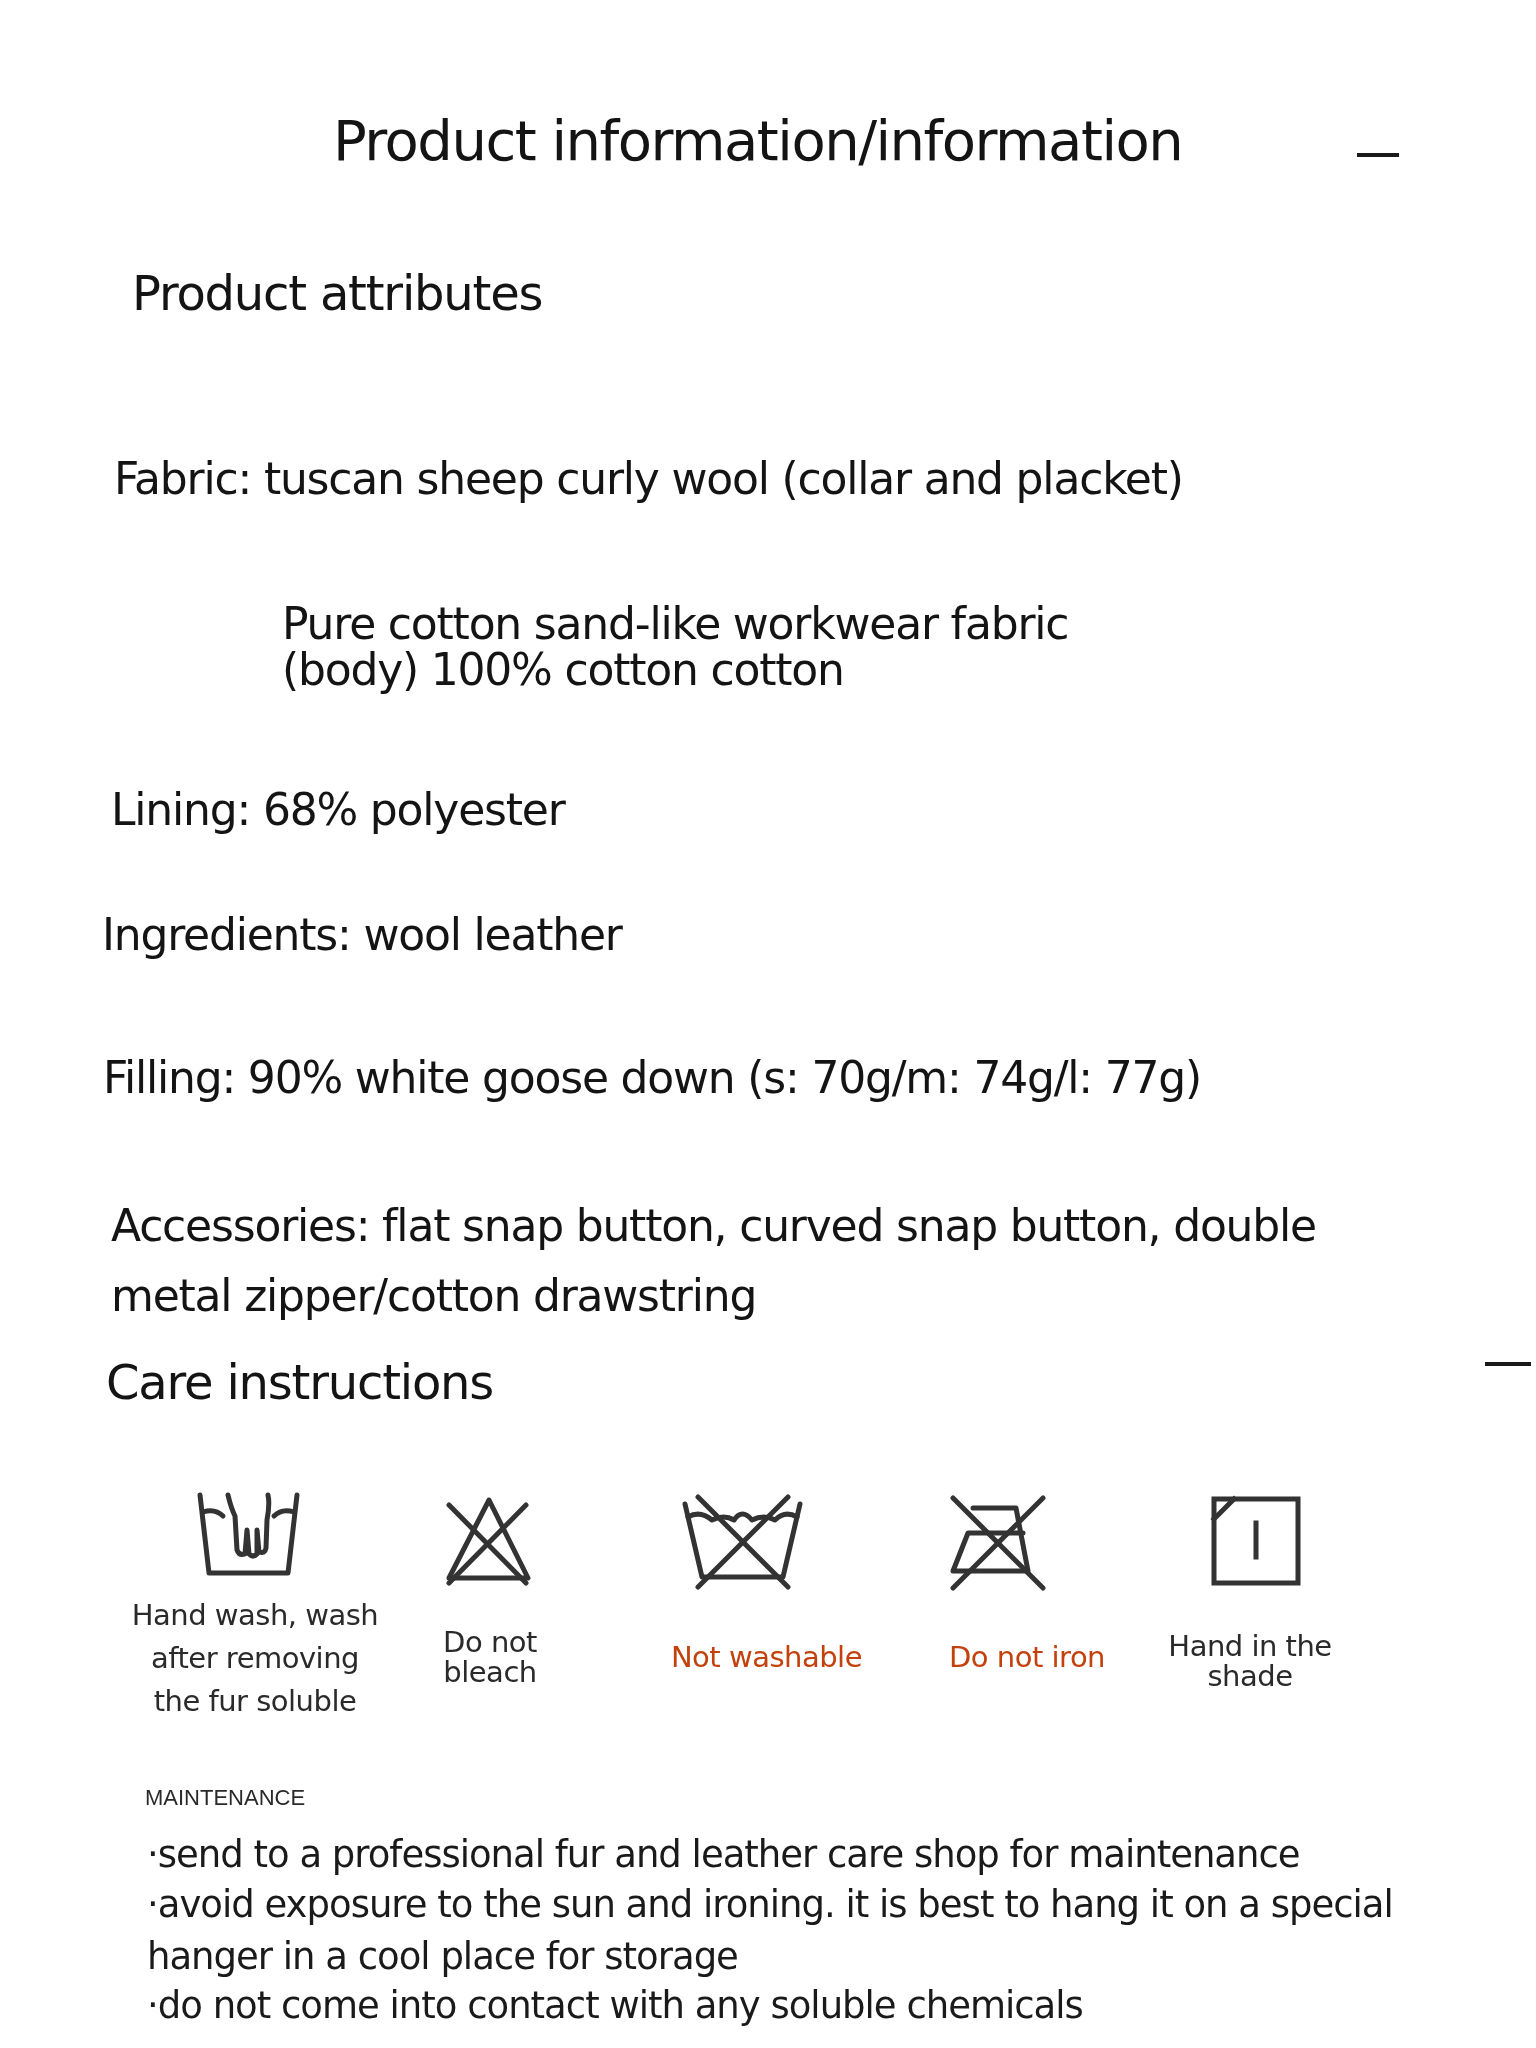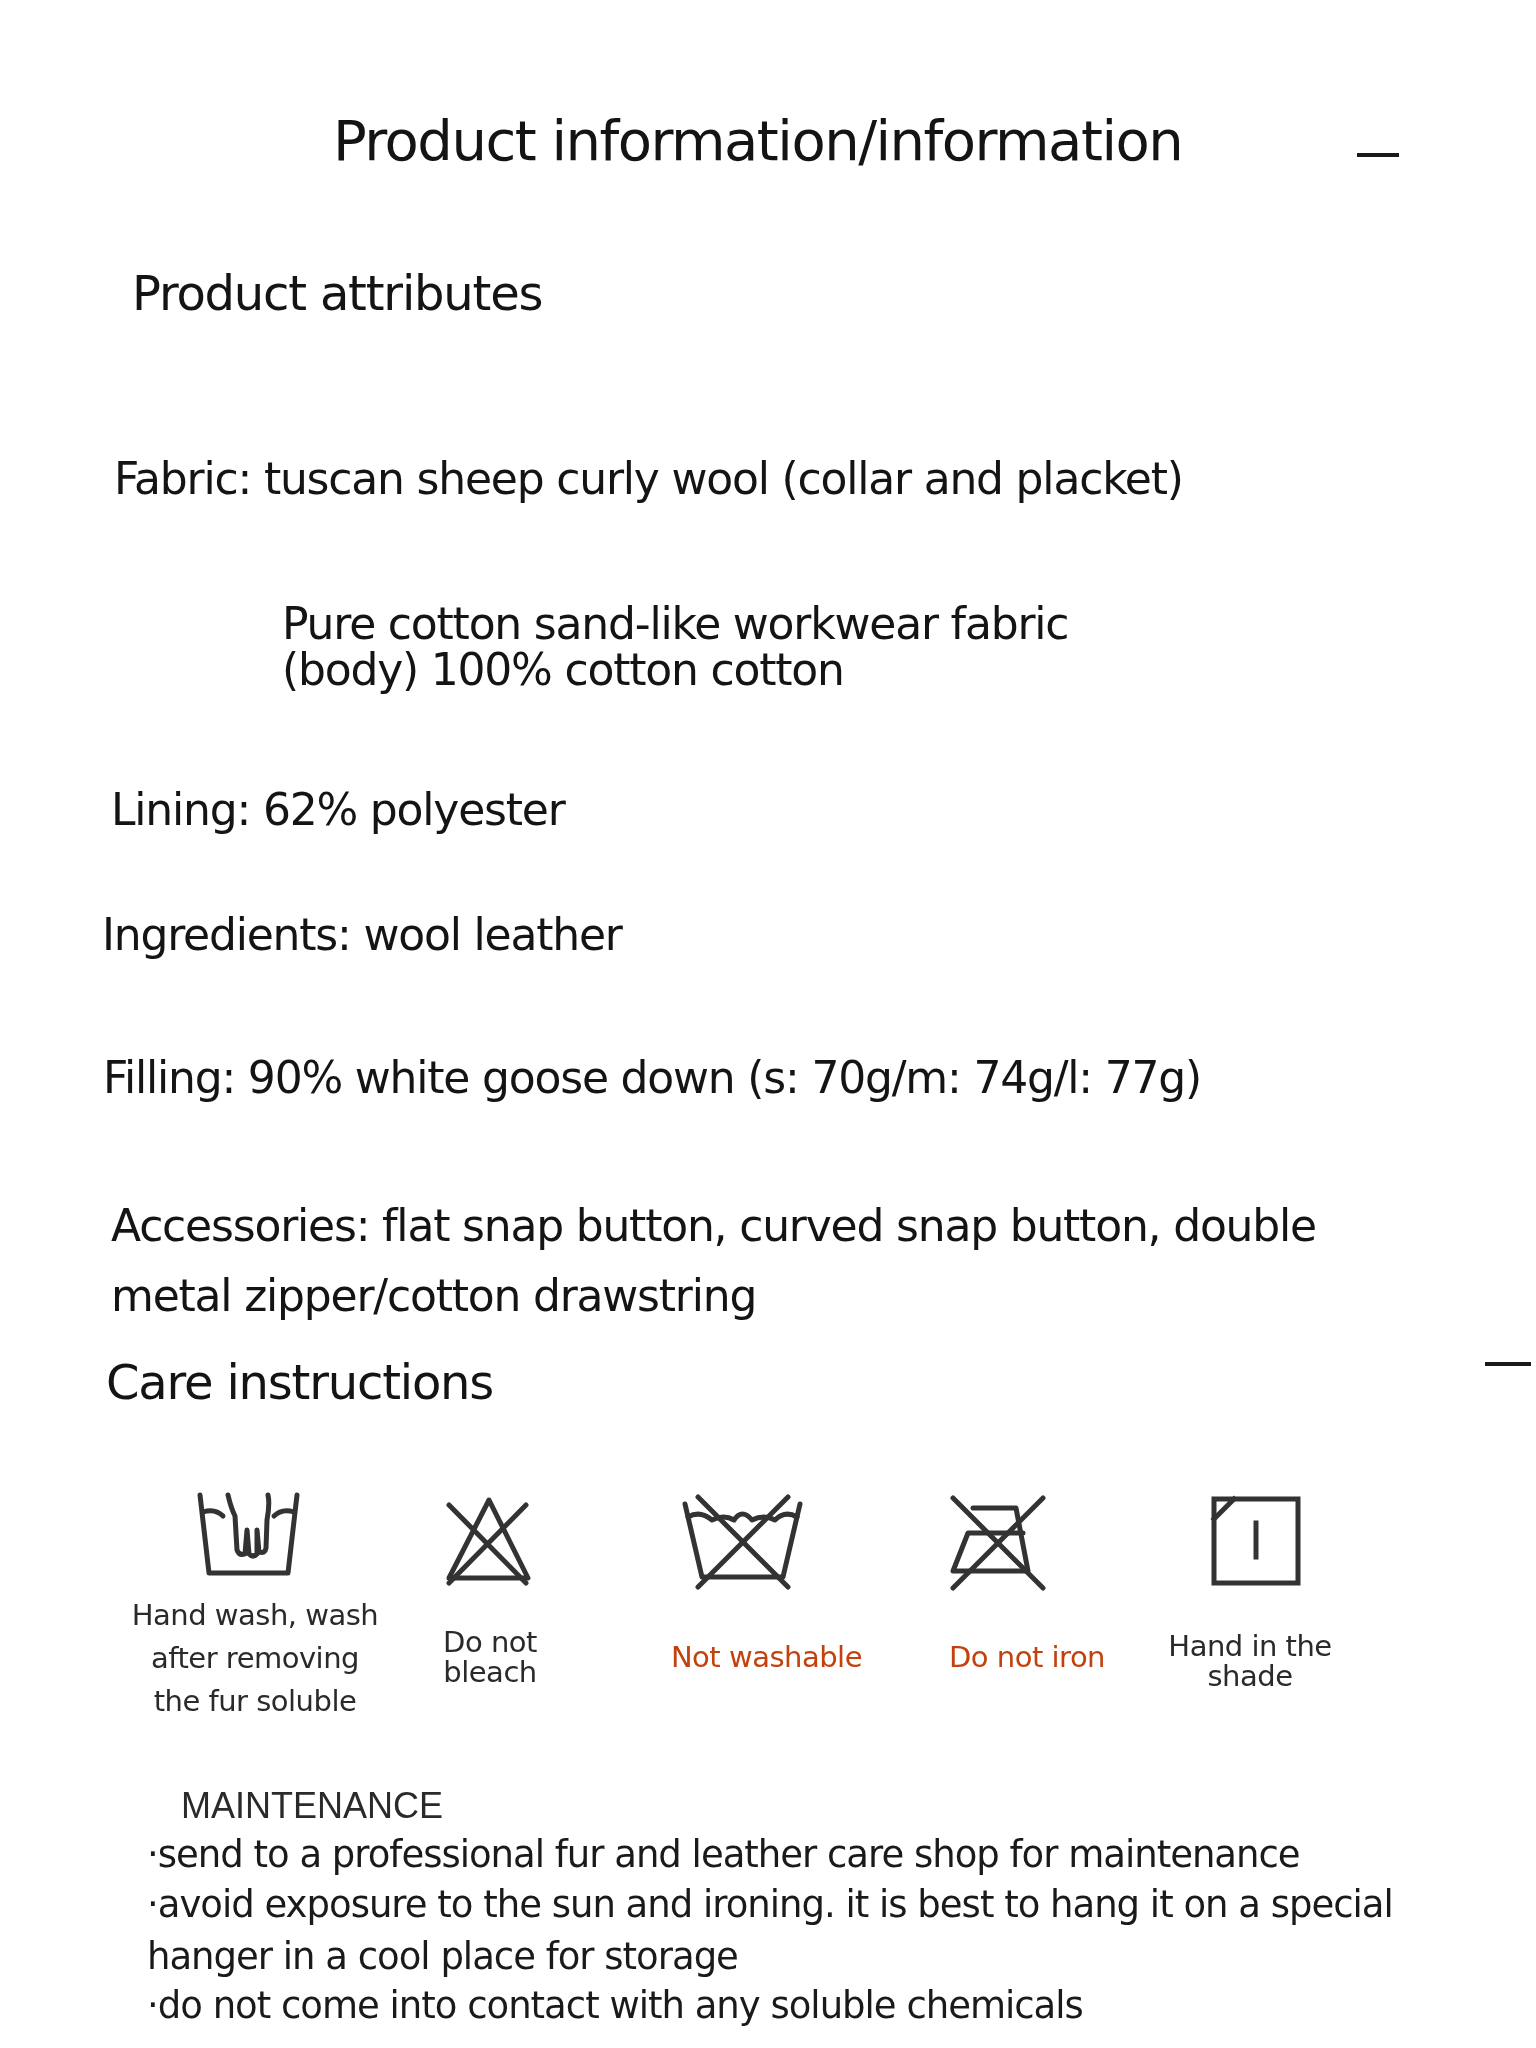--- a/index.html
+++ b/index.html
@@ -11,34 +11,34 @@
   .abs { position: absolute; white-space: nowrap; }
   .title { left: 333px; top: 108px; font-size: 56px; letter-spacing: -1.5px; font-weight: 500; }
   .dash { background: #1a1a1a; height: 4px; }
   .h2 { font-size: 48px; letter-spacing: -1.2px; }
   .body-line { font-size: 44px; letter-spacing: -1.2px; margin-top: 48px; }
   .icon { position: absolute; }
   .icon svg { display: block; }
   .care-label { position: absolute; text-align: center; font-size: 29px; line-height: 43px; color: #2a2a2a; letter-spacing: -0.5px; }
   .care-label.tight { line-height: 30px; }
   .care-label.grey { color: #c2410c; text-align: right; }
-  .maint-title { left: 145px; top: 1785px; font-size: 36px; color: #2a2a2a; letter-spacing: 0px; font-family: "Liberation Sans", sans-serif; margin-left: 36px; }
+  .maint-title { left: 145px; top: 1785px; font-size: 22px; color: #2a2a2a; letter-spacing: 0px; font-family: "Liberation Sans", sans-serif; }
   .maint-line { left: 147px; font-size: 37px; letter-spacing: -1px; color: #1a1a1a; }
 </style>
 </head>
 <body>
 
 <div class="abs title">Product information/information</div>
 <div class="abs dash" style="left:1357px; top:153px; width:42px;"></div>
 
 <div class="abs h2" style="left:132px; top:265px;">Product attributes</div>
 <div class="abs body-line" style="left:114px; top:405px;">Fabric: tuscan sheep curly wool (collar and placket)</div>
 <div class="abs body-line" style="left:282px; top:550px;">Pure cotton sand-like workwear fabric</div>
 <div class="abs body-line" style="left:282px; top:596px;text-align:right;">(body) 100% cotton cotton</div>
-<div class="abs body-line" style="left:111px; top:736px;">Lining: 62% polyester</div>
+<div class="abs body-line" style="left:111px; top:736px;">Lining: 68% polyester</div>
 <div class="abs body-line" style="left:102px; top:861px;">Ingredients: wool leather</div>
 <div class="abs body-line" style="left:103px; top:1004px;">Filling: 90% white goose down (s: 70g/m: 74g/l: 77g)</div>
 <div class="abs body-line" style="left:111px; top:1152px;">Accessories: flat snap button, curved snap button, double</div>
 <div class="abs body-line" style="left:111px; top:1222px;">metal zipper/cotton drawstring</div>
 
 <div class="abs h2" style="left:106px; top:1354px;text-align:right;">Care instructions</div>
 <div class="abs dash" style="left:1485px; top:1362px; width:46px;"></div>
 
 <div class="icon" style="left:195px; top:1490px;">
   <svg width="110" height="90" viewBox="0 0 110 90" fill="none" stroke="#333" stroke-width="5" stroke-linejoin="round" stroke-linecap="round">

